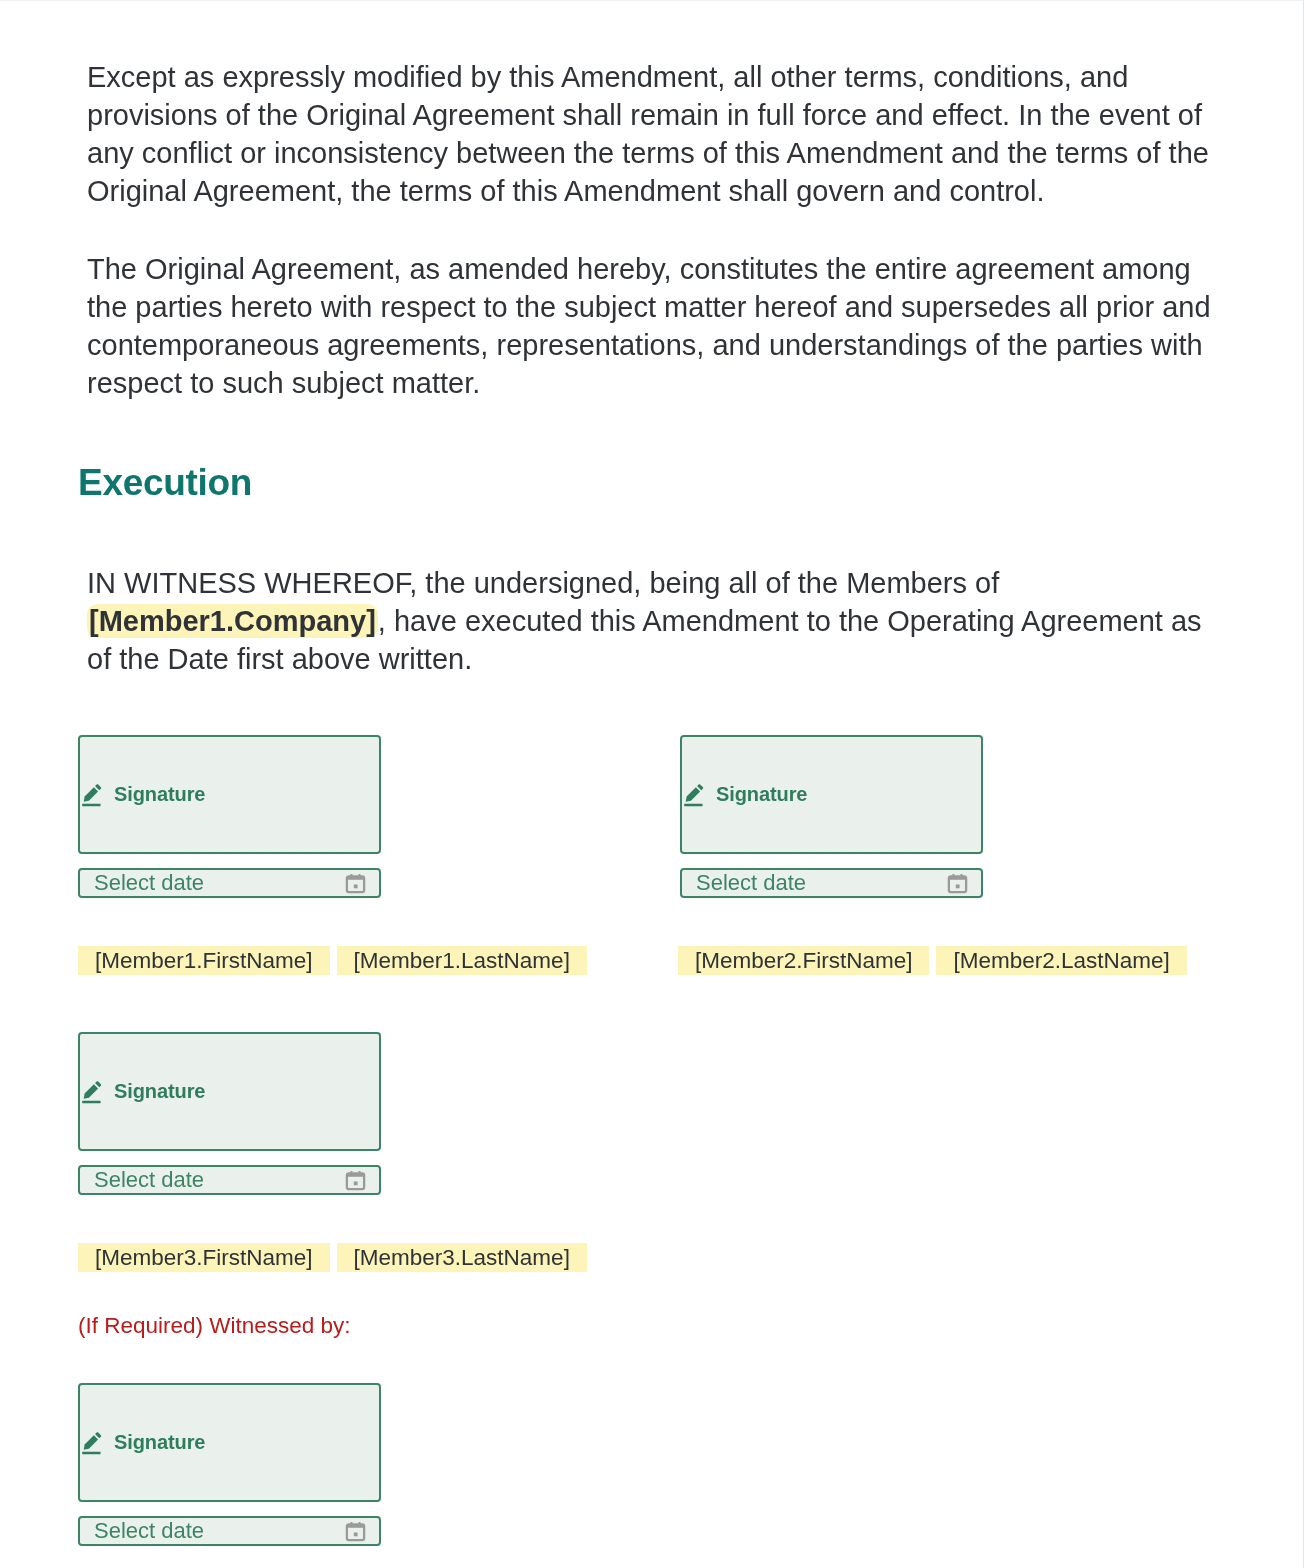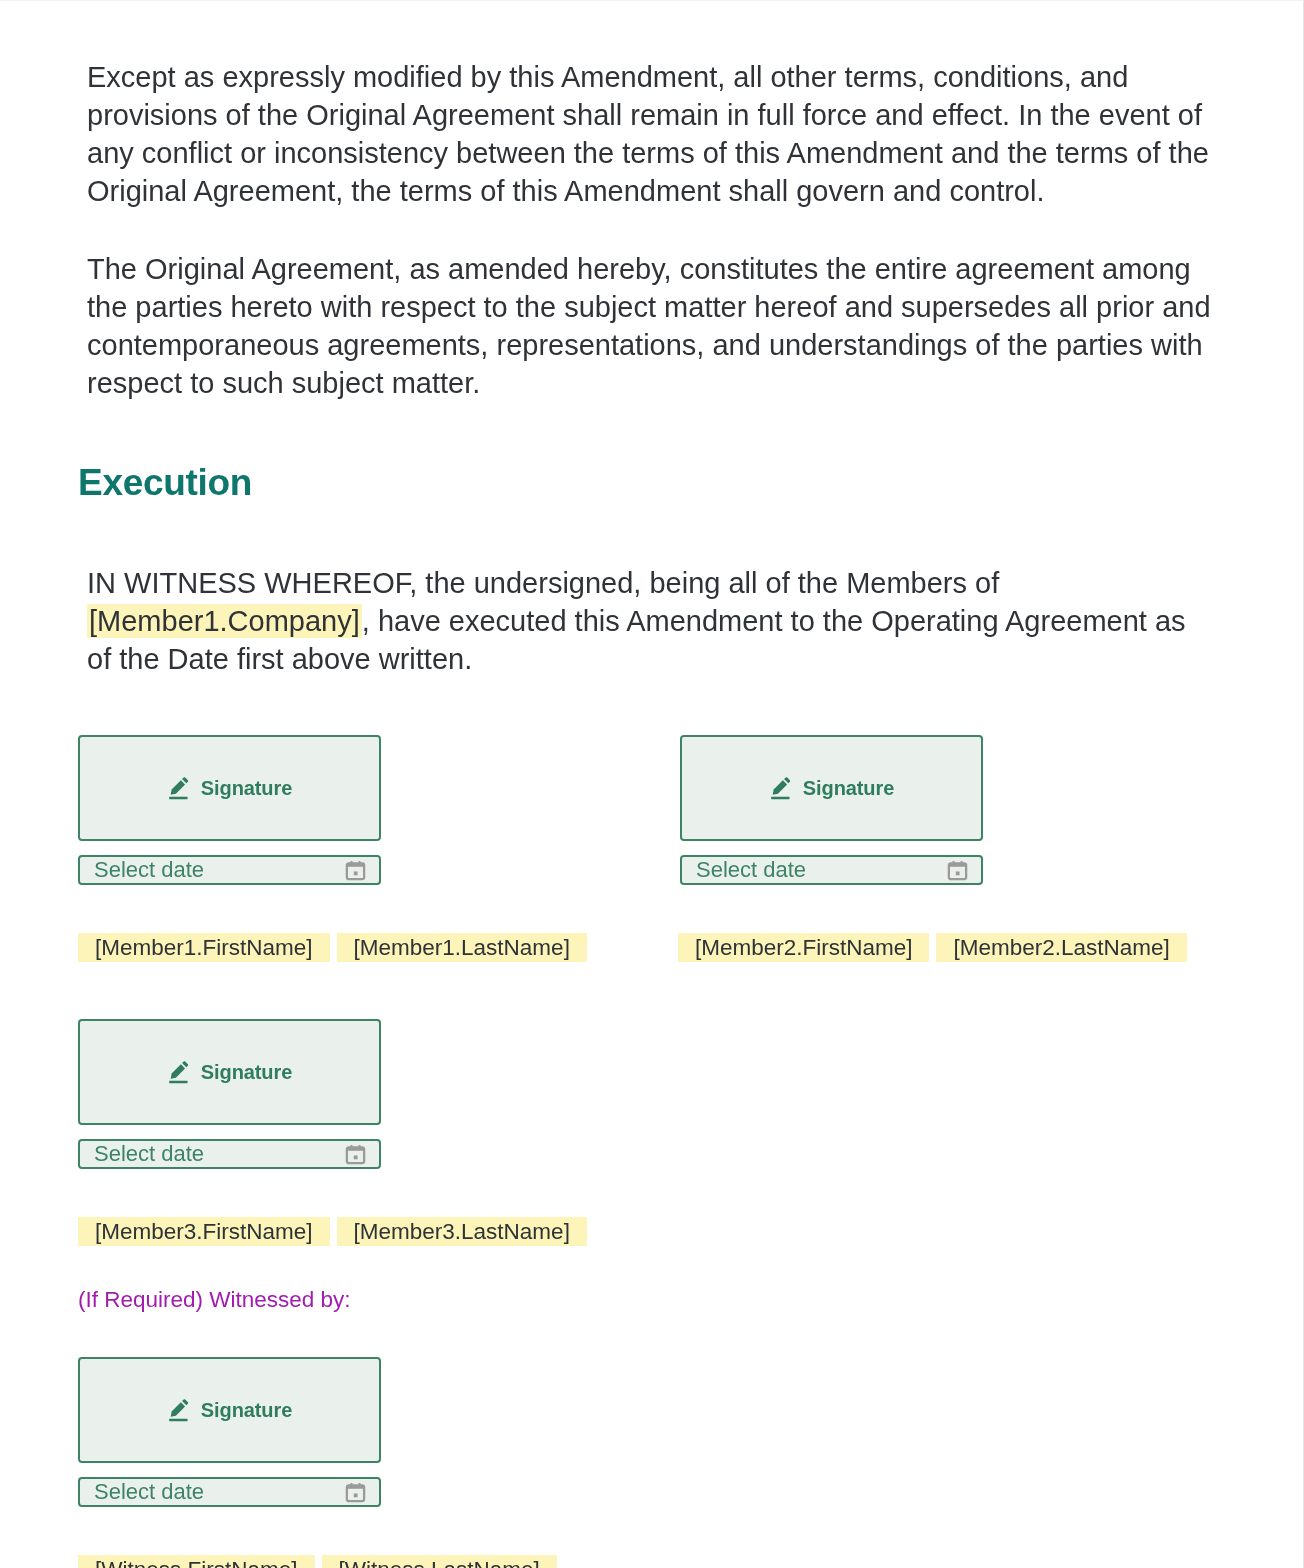--- a/index.html
+++ b/index.html
@@ -54,43 +54,43 @@
 
   .sp-h1-p  { height: 48px; }
   .sp-p-p   { height: 22px; }
   .sp-p-h2  { height: 50px; }
   .sp-h2-p  { height: 50px; }
   .sp-p-sig { height: 48px; }
 
   .hl {
     background: #fcf4b8;
     padding: 1px 2px;
-    border-radius: 1px;
+    border-radius: 10px;
+    font-weight: bold;
   }
 
   
   .sig-row {
     display: flex;
     align-items: flex-start;
   }
   .sig-col {
     width: 303px;
   }
   .sig-col.second {
     margin-left: 299px;
   }
   .sig-box {
-    height: 106px;
+    height: 119px;
     background: #eaf1ed;
     border: 2px solid #3c8464;
     border-radius: 4px;
     box-sizing: border-box;
     display: flex;
     align-items: center;
-    justify-content: center;
     gap: 8px;
     cursor: pointer;
   }
   .sig-label {
     font-size: 20px;
     font-weight: bold;
     color: #2f7d5c;
     letter-spacing: -0.1px;
   }
   .pen-icon {
@@ -142,21 +142,21 @@
     padding: 2px 17px;
   }
   .name-gap { display: inline-block; width: 7px; }
 
   .sp-names-sig { height: 54px; }
   .sp-names-wit { height: 34px; }
 
   .witness-line {
     font-size: 22.5px;
     line-height: 34px;
-    color: #a21caf;
+    color: #b91c1c;
   }
   .sp-wit-sig { height: 40px; }
 </style>
 </head>
 <body>
 
 <div class="page">
   <div class="content">
 
 

